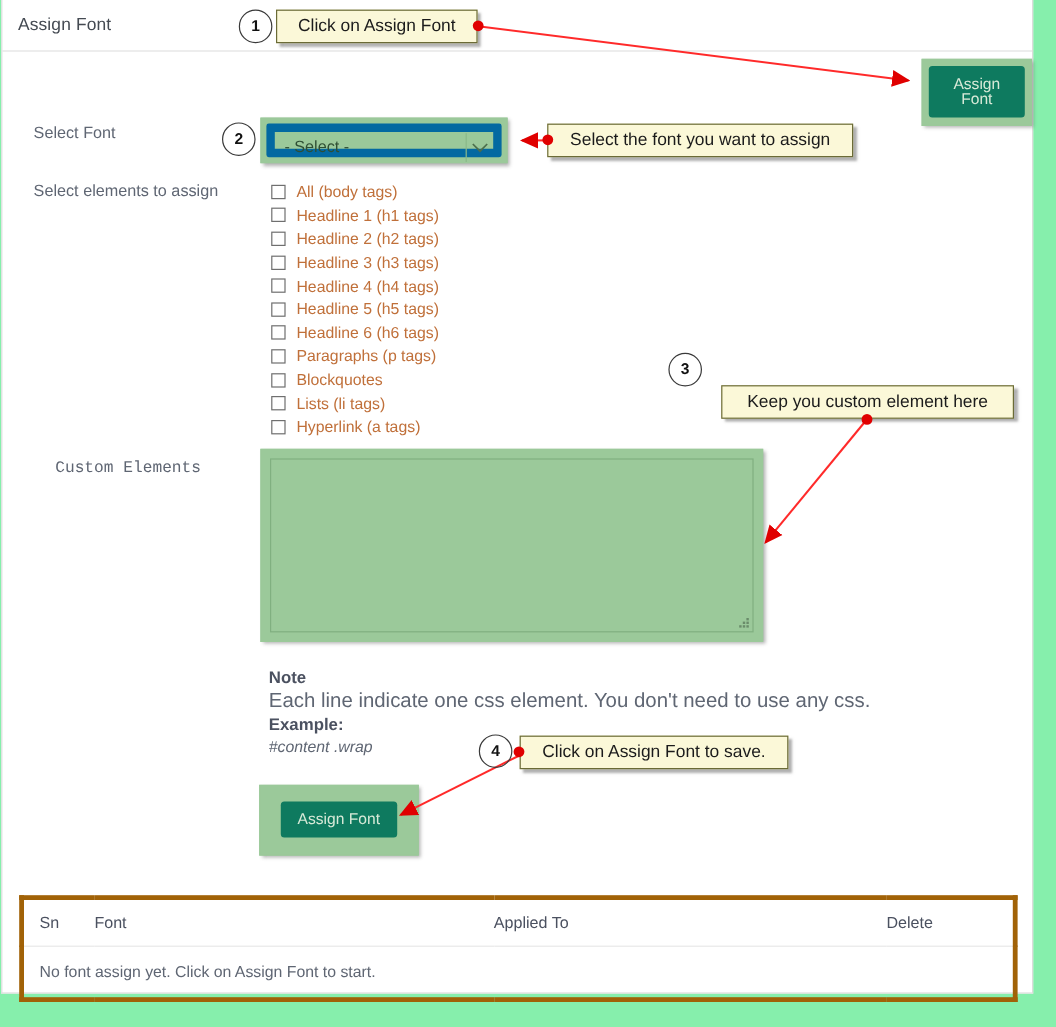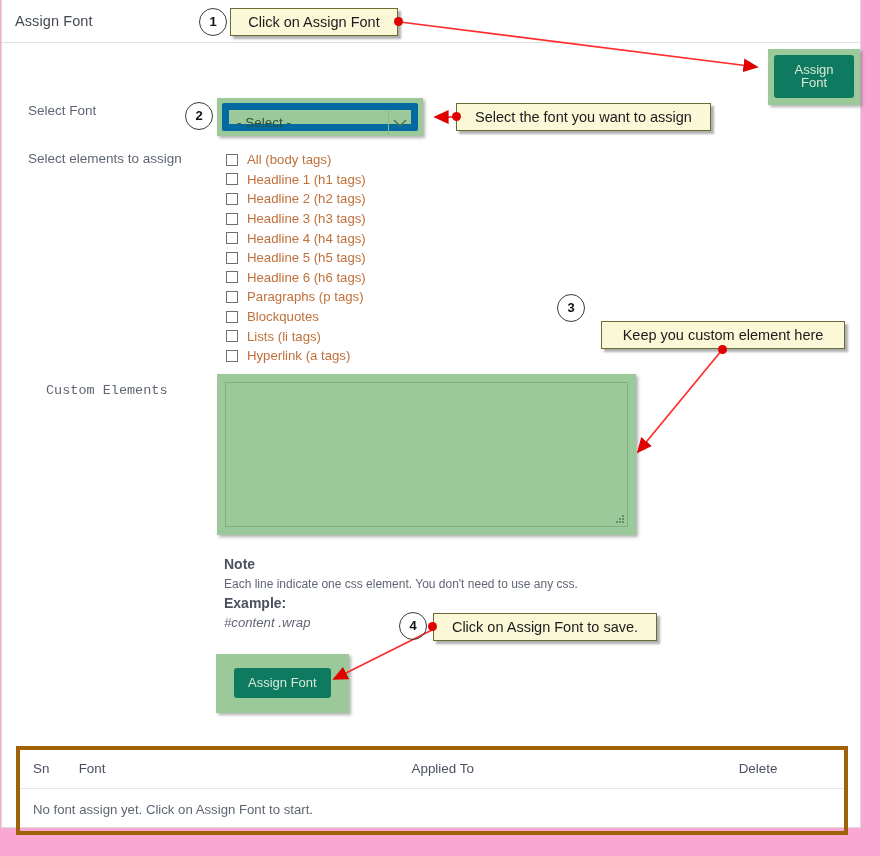--- a/index.html
+++ b/index.html
@@ -6,21 +6,21 @@
     margin: 0;
     padding: 0;
     background: #e8e8ea;
     font-family: "Liberation Sans", sans-serif;
   }
   #root {
     position: relative;
     width: 880px;
     height: 856px;
     overflow: hidden;
-    background: #f9a8d4;
+    background: #86efac;
   }
   
   .panel {
     position: absolute;
     left: 1px;
     top: 0px;
     width: 860px;
     height: 828px;
     background: #ffffff;
     border: 1px solid #dcdcdc;
@@ -173,21 +173,21 @@
     width: 2px; height: 2px;
     background: #6a8c6a;
     display: block;
   }
 
   
   #note-block { position: absolute; left: 222px; top: 555px; }
   .note-title {
     font-size: 14px; font-weight: bold; color: #4b5160; line-height: 19px;
   }
-  .note-text { font-size: 12px; color: #5f6673; line-height: 20px; }
+  .note-text { font-size: 17px; color: #5f6673; line-height: 20px; }
   .note-example {
     font-size: 13.2px; font-style: italic; color: #5f6673; line-height: 20px;
   }
 
   #btn-bottom-wrap {
     position: absolute;
     left: 214px;
     top: 654px;
     padding: 13px 17px 14px 17px;
   }

